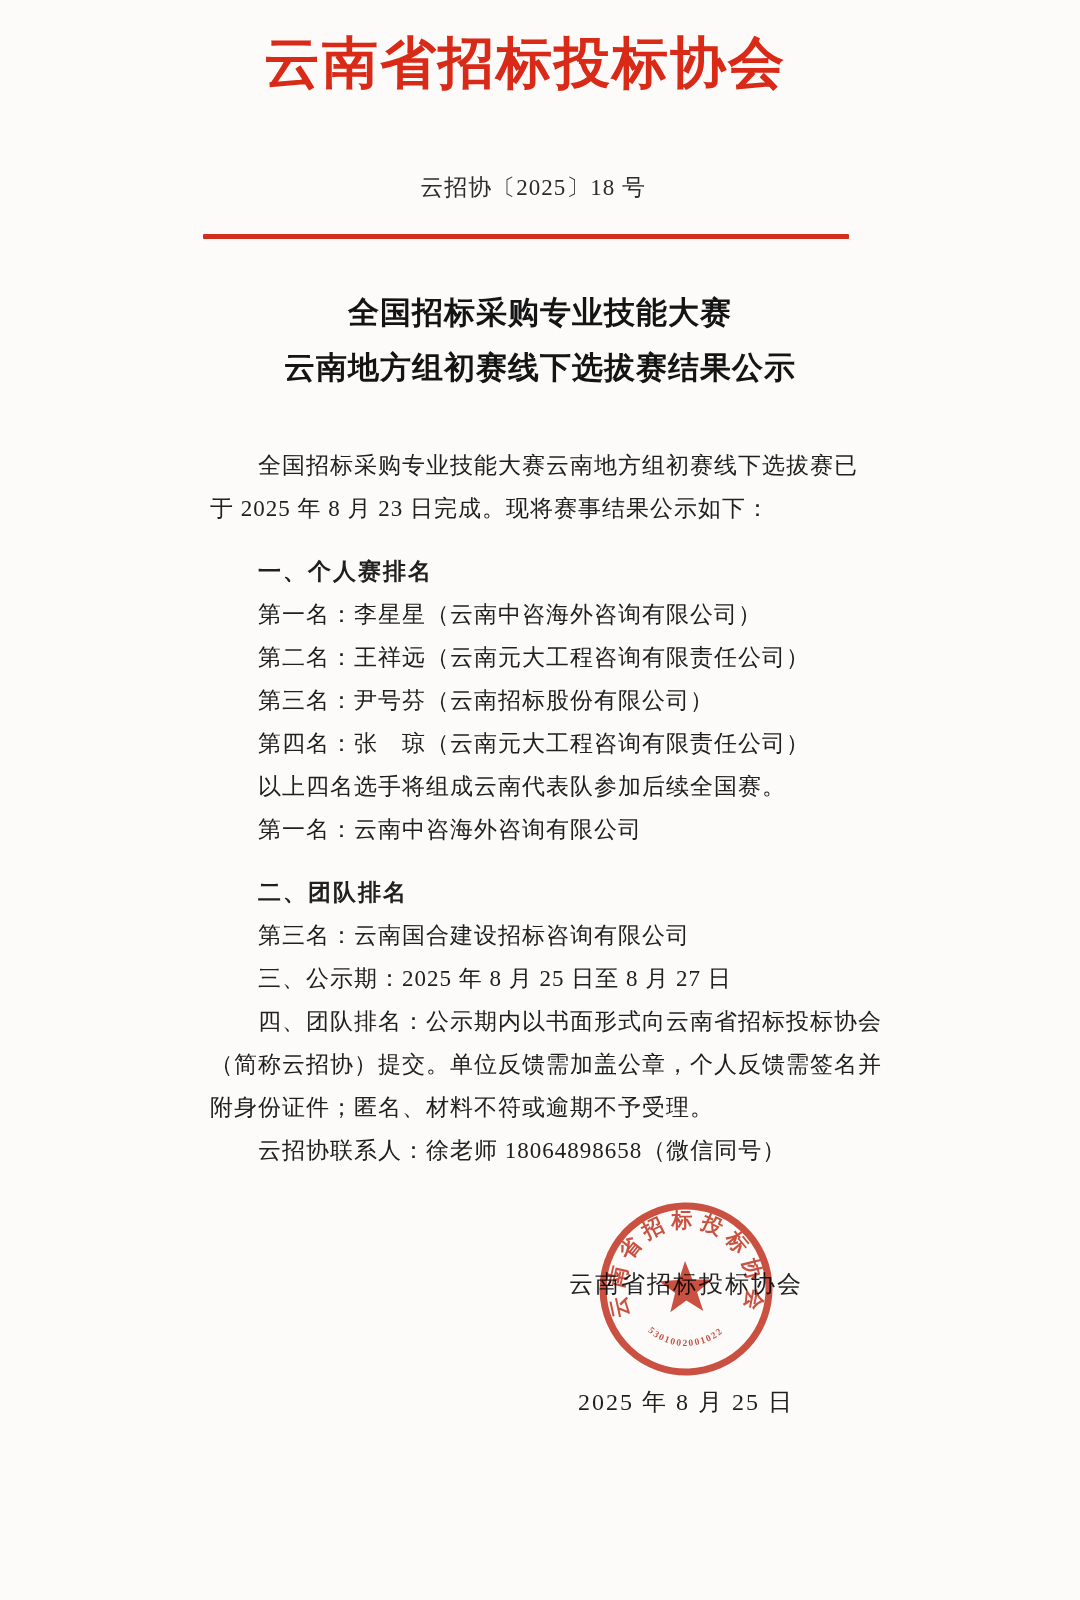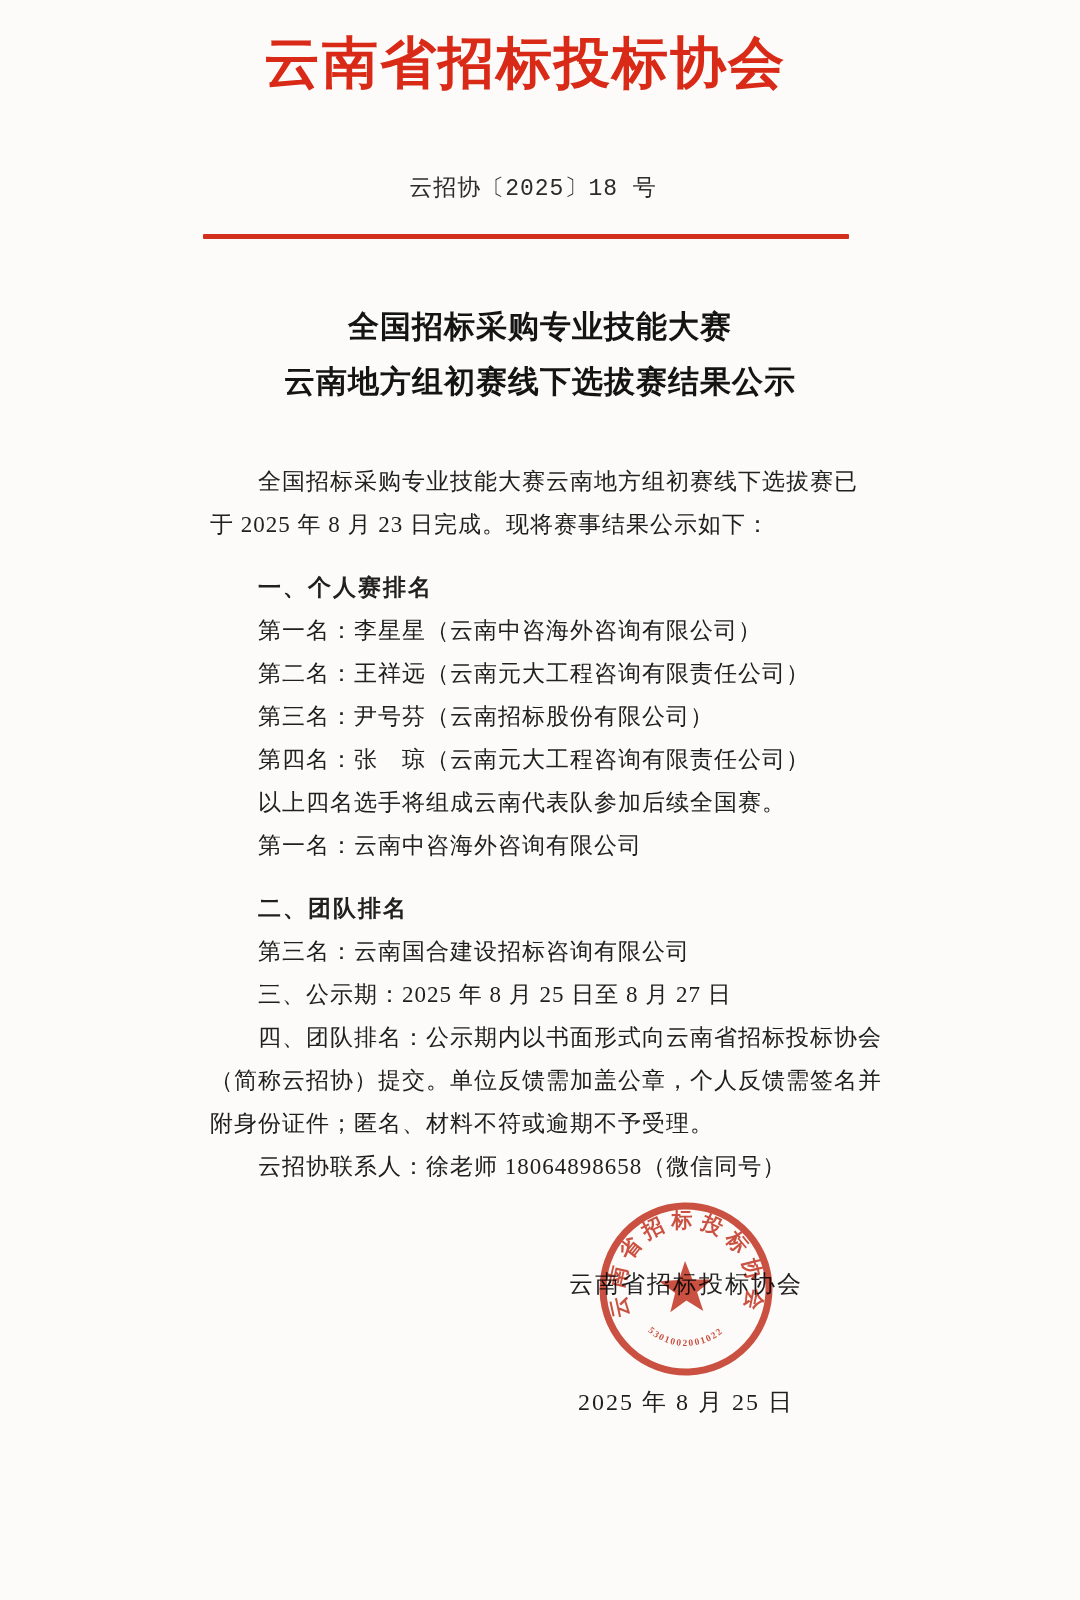--- a/index.html
+++ b/index.html
@@ -18,35 +18,35 @@
     font-size:56px;font-weight:700;
     letter-spacing:2px;
     color:#d92a18;
     white-space:nowrap;
   }
   .doc-number{
     position:absolute;top:172px;left:0;width:1080px;
     padding-right:14px;box-sizing:border-box;
     text-align:center;
     font-size:23px;color:#2b2b2b;
-    letter-spacing:1px;white-space:nowrap;font-family:Liberation Mono, monospace;
+    letter-spacing:1px;white-space:nowrap;
   }
   .red-rule{
     position:absolute;top:234px;left:203px;
     width:646px;height:5px;
     background:#d2301c;border-radius:1px;
   }
   .doc-title{
-    position:absolute;top:299px;left:0;width:1080px;
+    position:absolute;top:285px;left:0;width:1080px;
     text-align:center;
     font-size:31px;font-weight:700;color:#141414;
     line-height:55px;letter-spacing:1px;white-space:nowrap;
   }
   .body-block{
-    position:absolute;top:460px;left:210px;width:690px;
+    position:absolute;top:444px;left:210px;width:690px;
     font-size:23px;line-height:43px;letter-spacing:1px;
     color:#202020;
   }
   .ln{height:43px;white-space:nowrap;}
   .ind{padding-left:48px;}
   .hei{font-weight:700;font-family:"Liberation Sans","DejaVu Sans",sans-serif;letter-spacing:2px;margin-top:20px;}
   .pfx{font-weight:400;font-family:"Liberation Sans","DejaVu Sans",sans-serif;}
   .sig{
     position:absolute;left:532px;width:308px;
     text-align:center;font-size:24px;color:#1f1f1f;

